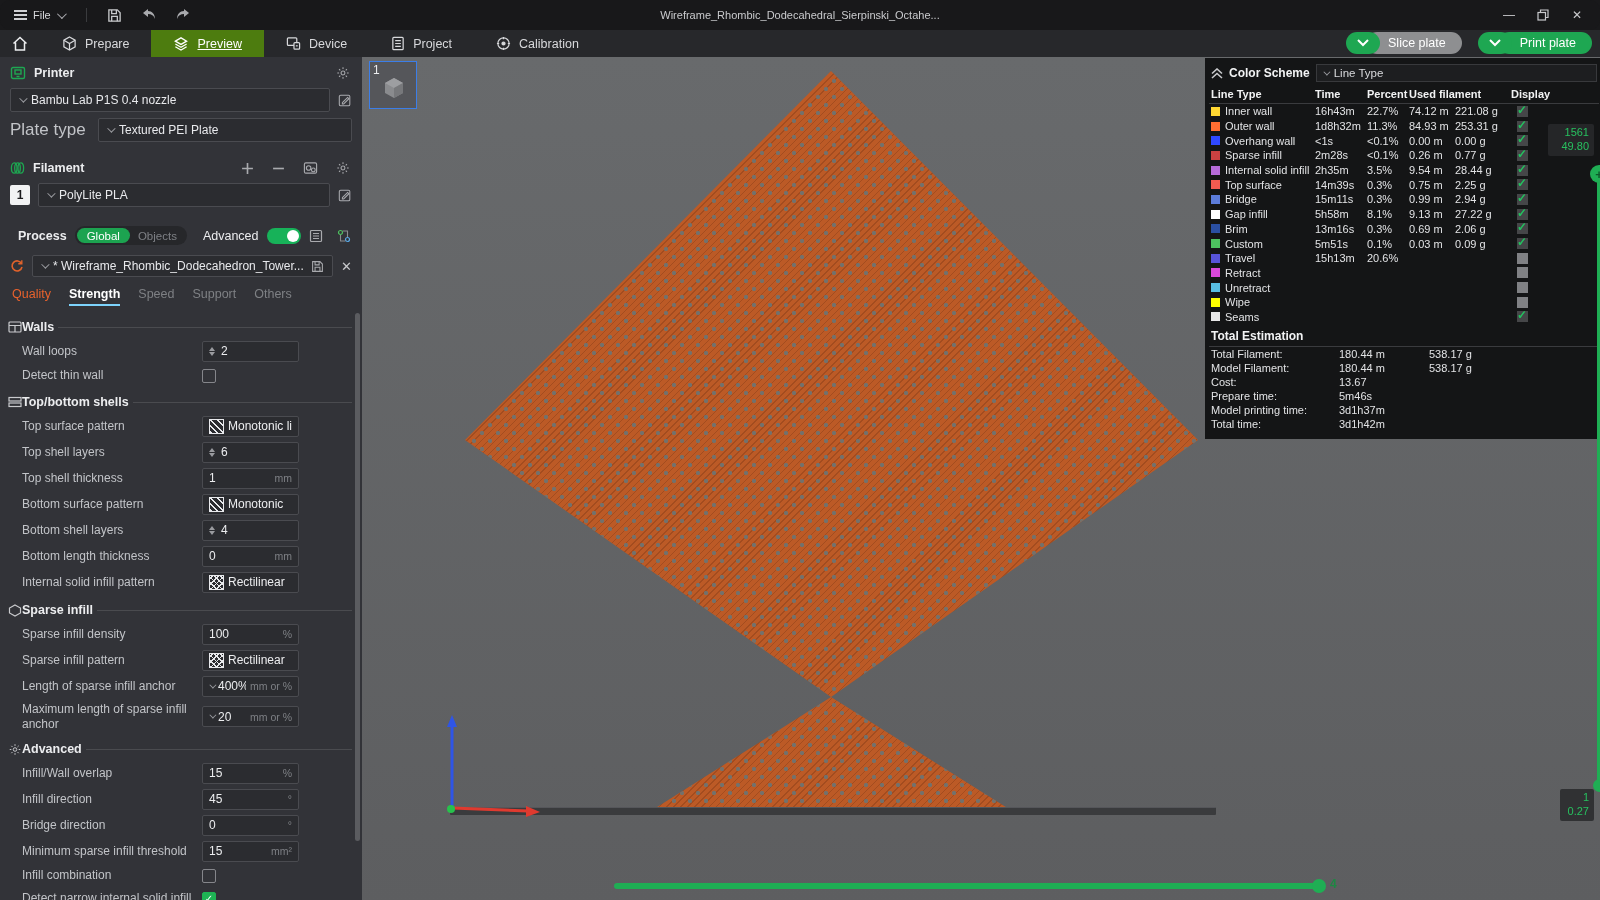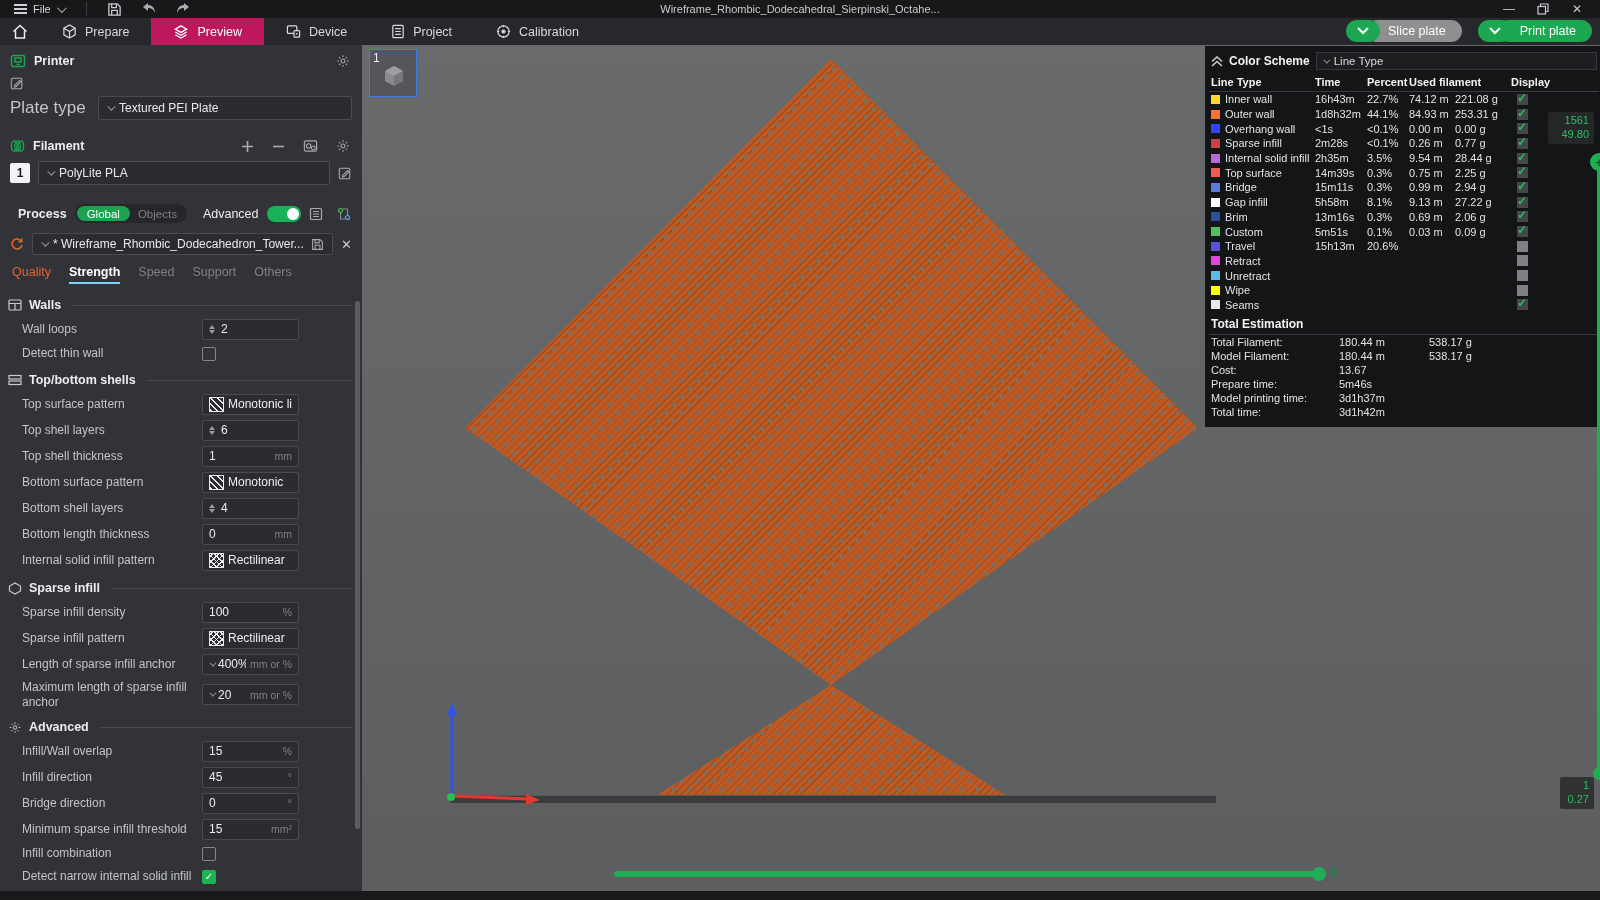--- a/index.html
+++ b/index.html
@@ -1,37 +1,37 @@
 <!DOCTYPE html>
 <html><head>
 <meta charset="utf-8">
 <style>
   * { box-sizing: border-box; margin: 0; padding: 0; }
   html,body { width:1600px; height:900px; overflow:hidden; background:#000; }
   body { font-family:"Liberation Sans", sans-serif; -webkit-font-smoothing:antialiased; }
   .app { position:relative; width:1600px; height:900px; background:#19191B; color:#E4E5E8; }
 
   
-  .titlebar { position:relative; height:18px; background:#18181A; display:flex; align-items:center; padding:0 8px; font-size:11px; color:#D6D7DA;border-radius:10px; }
+  .titlebar { position:relative; height:30px; background:#18181A; display:flex; align-items:center; padding:0 8px; font-size:11px; color:#D6D7DA;border-radius:10px; }
   .tb-left { display:flex; align-items:center; gap:10px; z-index:2; }
   .menu-btn { display:flex; align-items:center; gap:6px; padding:3px 6px; cursor:default; }
   .hamburger { display:inline-block; width:13px; }
   .hamburger i { display:block; height:1.5px; background:#CFD0D3; margin:2.5px 0; }
   .caret { width:7px; height:7px; border-right:1.5px solid #ABACB0; border-bottom:1.5px solid #ABACB0; transform:rotate(45deg) translateY(-2px); display:inline-block; }
   .tb-sep { width:1px; height:14px; background:#3A3B3E; margin:0 6px; }
   .tb-icon { width:24px; height:20px; display:flex; align-items:center; justify-content:center; color:#C9CACD; }
   .tb-title { position:absolute; left:0; right:0; text-align:center; font-size:11px; color:#C9CACD; pointer-events:none; }
   .tb-right { margin-left:auto; display:flex; align-items:center; gap:4px; z-index:2; }
   .win-btn { width:30px; height:22px; display:flex; align-items:center; justify-content:center; color:#C9CACD; font-size:12px; }
 
   
   .navbar { height:27px; background:#27282B; display:flex; align-items:stretch; font-size:12.5px; color:#D8D9DC; }
   .nav-home { width:40px; display:flex; align-items:center; justify-content:center; }
   .nav-tab { display:flex; align-items:center; gap:8px; padding:0 22px; }
-  .nav-tab.active { background:#be185d; color:#FFFFFF; }
+  .nav-tab.active { background:#4d7c0f; color:#FFFFFF;text-decoration:underline; }
   .nav-spacer { flex:1; }
   .pill-group { display:flex; align-items:center; margin:2px 8px 3px 8px; }
   .pill-caret { width:34px; height:22px; border-radius:11px; background:#1EA752; display:flex; align-items:center; justify-content:center; margin-right:-14px; z-index:1; }
   .pill-main { height:22px; border-radius:11px; padding:0 16px 0 22px; display:flex; align-items:center; font-size:12.5px; color:#fff; }
   .pill-main.gray { background:#8E8F91; }
   .pill-main.green { background:#1EA752; }
 
   .main { position:relative; display:flex; height:846px; }
 
   
@@ -49,21 +49,21 @@
   .scope-pill { display:flex; align-items:center; background:#26272A; border-radius:10px; height:19px; padding:2px; font-size:11.5px; }
   .scope-active { background:#1CA350; color:#fff; border-radius:9px; padding:0 10px; height:15px; display:flex; align-items:center; }
   .scope-idle { color:#7E8085; padding:0 8px; }
   .toggle { width:34px; height:16px; background:#17B259; border-radius:8px; position:relative; flex:none; }
   .toggle::after { content:""; position:absolute; right:2px; top:2px; width:12px; height:12px; background:#fff; border-radius:50%; }
   .reset-icon { color:#E0622B; font-size:13px; display:flex; }
   .tabs { display:flex; gap:18px; padding:8px 12px 6px 12px; font-size:12.5px; }
   .tab { color:#7E8084; padding-bottom:3px; }
   .tab.quality { color:#E8622D;text-align:right; }
   .tab.active { color:#FFFFFF; font-weight:bold; border-bottom:2px solid #7dd3fc; }
-  .shead { display:flex; align-items:center; gap:7px; padding:8px 10px 4px 8px; }
+  .shead { display:flex; align-items:center; padding:8px 10px 4px 8px; }
   .shead .stitle { font-size:12.5px; font-weight:bold; color:#ECEDEF; white-space:nowrap; }
   .shead::after { content:""; flex:1; height:1px; background:#4A4B4F; margin-left:4px; }
   .shead svg { color:#C9CACD; flex:none; }
   .srow { display:flex; align-items:center; padding:2.5px 10px 2.5px 22px; min-height:23px; }
   .slabel { width:180px; font-size:12px; color:#C2C4C8; line-height:1.25; flex:none; }
   .ibox { width:97px; height:21px; display:flex; align-items:center; gap:4px; background:#2B2C30; border:1px solid #4A4B50; border-radius:2px; padding:0 6px; font-size:12px; color:#ECEDEF; }
   .ibox .val { flex:1; white-space:nowrap; overflow:hidden; }
   .ibox .unit { color:#7E8085; font-size:10.5px; white-space:nowrap; }
   .spinners { display:flex; flex-direction:column; gap:1px; width:8px; flex:none; }
   .spinners i { display:block; width:0; height:0; border-left:3.5px solid transparent; border-right:3.5px solid transparent; }
@@ -246,20 +246,24 @@
         <span class="panel-title">Printer</span>
         <span class="ph-spacer"></span>
         <span class="ph-icon">
             <svg width="14" height="14" viewBox="0 0 16 16" fill="none" stroke="currentColor" stroke-width="1.2">
               <circle cx="8" cy="8" r="2.2"></circle>
               <path d="M8 1.5v2M8 12.5v2M1.5 8h2M12.5 8h2M3.5 3.5l1.4 1.4M11.1 11.1l1.4 1.4M12.5 3.5l-1.4 1.4M4.9 11.1l-1.4 1.4"></path>
             </svg>
           </span>
       </div>
       <div class="row-flex">
+        <div class="combo" style="flex:1">
+          <span class="caret"></span>
+          <span>Bambu Lab P1S 0.4 nozzle</span>
+        </div>
         <span class="edit-icon">
             <svg width="14" height="14" viewBox="0 0 16 16" fill="none" stroke="currentColor" stroke-width="1.2">
               <rect x="1.5" y="2.5" width="12" height="12" rx="1.5"></rect>
               <path d="M5 11l6-6 1.5 1.5-6 6H5z"></path>
             </svg>
           </span>
       </div>
       <div class="row-flex" style="margin-top:2px;">
         <span class="label-sm" style="width:80px;">Plate type</span>
         <div class="combo" style="flex:1">
@@ -620,21 +624,21 @@
               <span class="lg-cell">16h43m</span>
               <span class="lg-cell">22.7%</span>
               <span class="lg-cell">74.12 m</span>
               <span class="lg-cell">221.08 g</span>
               <span class="lg-cb on"></span>
             </div>
             <div class="lg-row">
               <span class="lg-sw" style="background: rgb(255, 110, 50);"></span>
               <span class="lg-name">Outer wall</span>
               <span class="lg-cell">1d8h32m</span>
-              <span class="lg-cell">44.1%</span>
+              <span class="lg-cell">11.3%</span>
               <span class="lg-cell">84.93 m</span>
               <span class="lg-cell">253.31 g</span>
               <span class="lg-cb on"></span>
             </div>
             <div class="lg-row">
               <span class="lg-sw" style="background: rgb(47, 72, 255);"></span>
               <span class="lg-name">Overhang wall</span>
               <span class="lg-cell">&lt;1s</span>
               <span class="lg-cell">&lt;0.1%</span>
               <span class="lg-cell">0.00 m</span>

